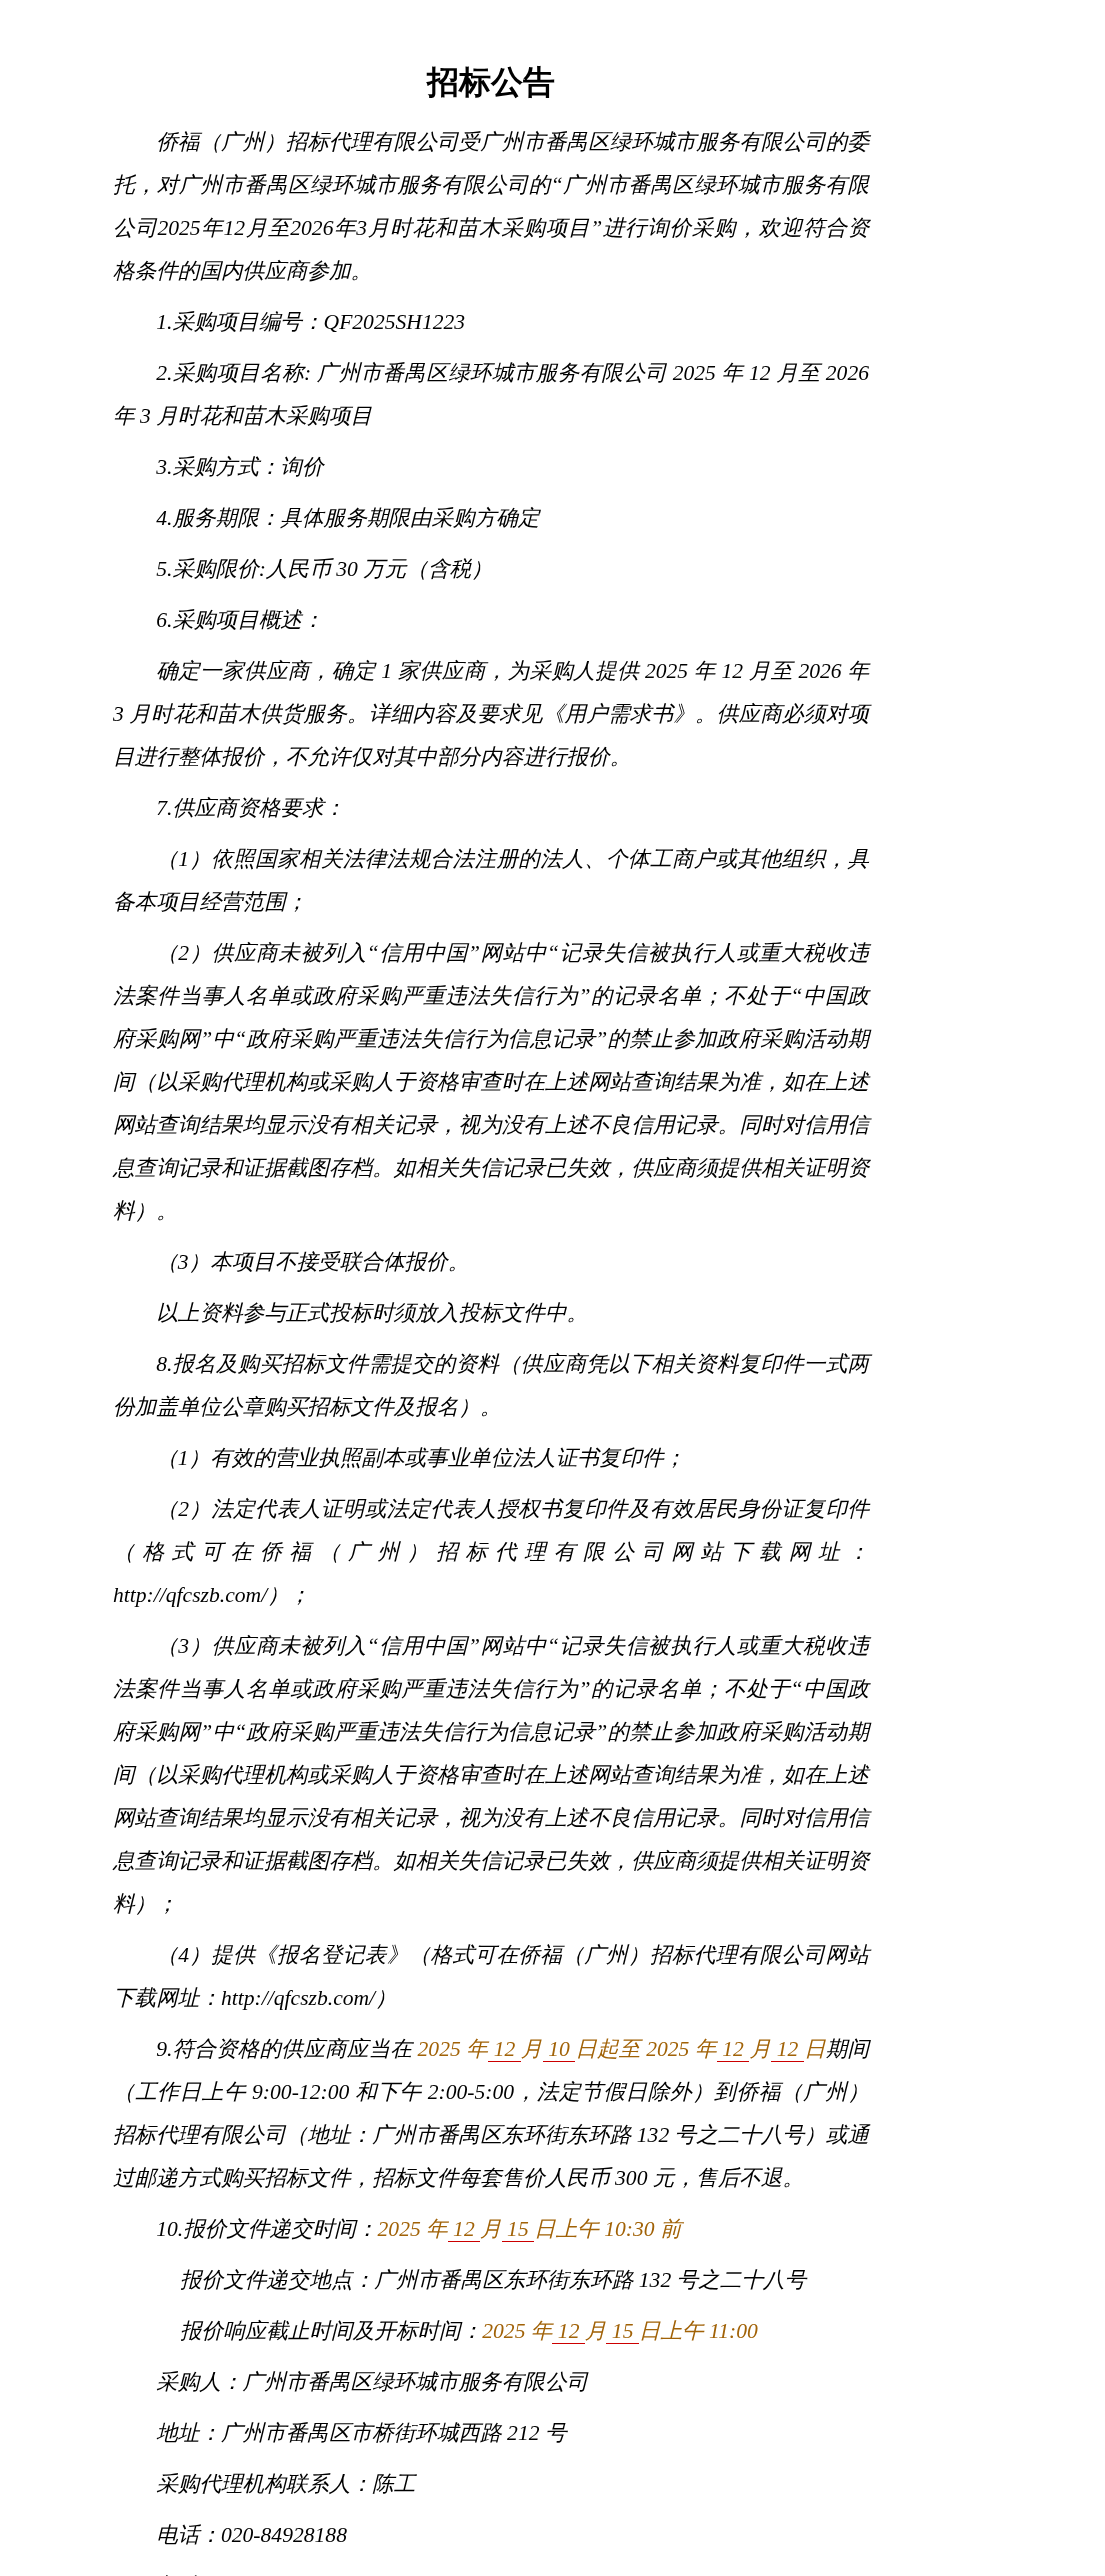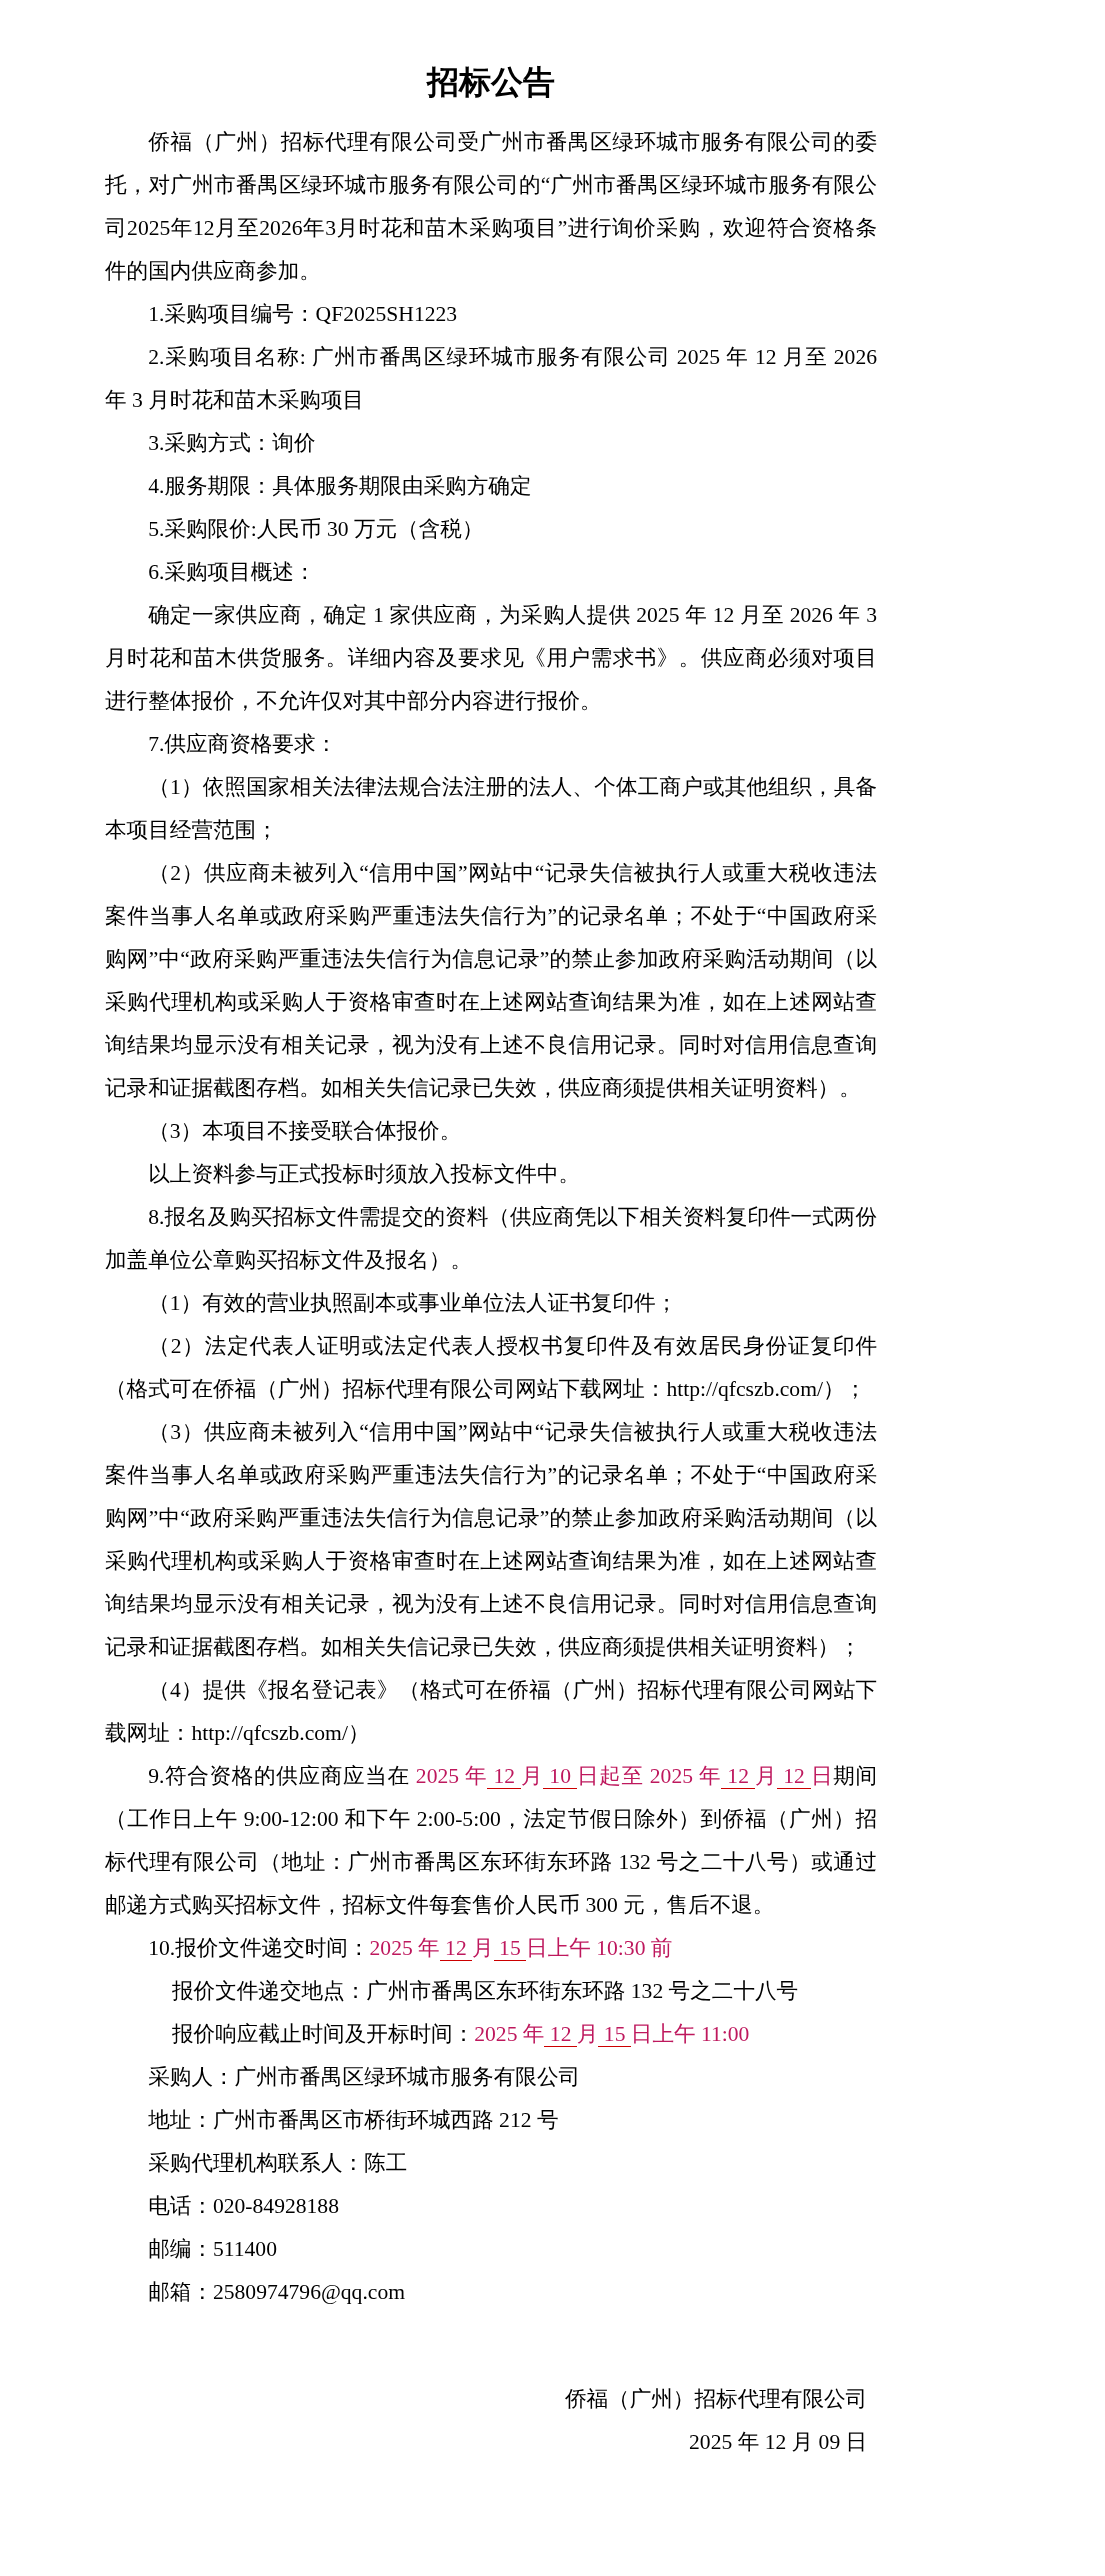--- a/index.html
+++ b/index.html
@@ -20,27 +20,28 @@
   }
   .title {
     margin: 0 0 18px 0;
     font-size: 32px;
     line-height: 42px;
     font-weight: bold;
     text-align: center;
     font-family: inherit;
   }
   .para {
-    margin: 0;
+    margin: 8px;
     text-align: justify;
     text-justify: inter-ideograph;
+    font-style: italic;
   }
   .indent   { text-indent: 2em; }
   .indent-lg{ text-indent: 3.1em; }
-  .red { color: #be185d; }
+  .red { color: #a16207; }
   .u   { border-bottom: 1.4px solid #cc0000; }
   .footer {
     margin-top: 64px;
     text-align: right;
     padding-right: 9.8px;
   }
   .footer .para { text-align: right; }
 </style>
 </head>
 <body>

